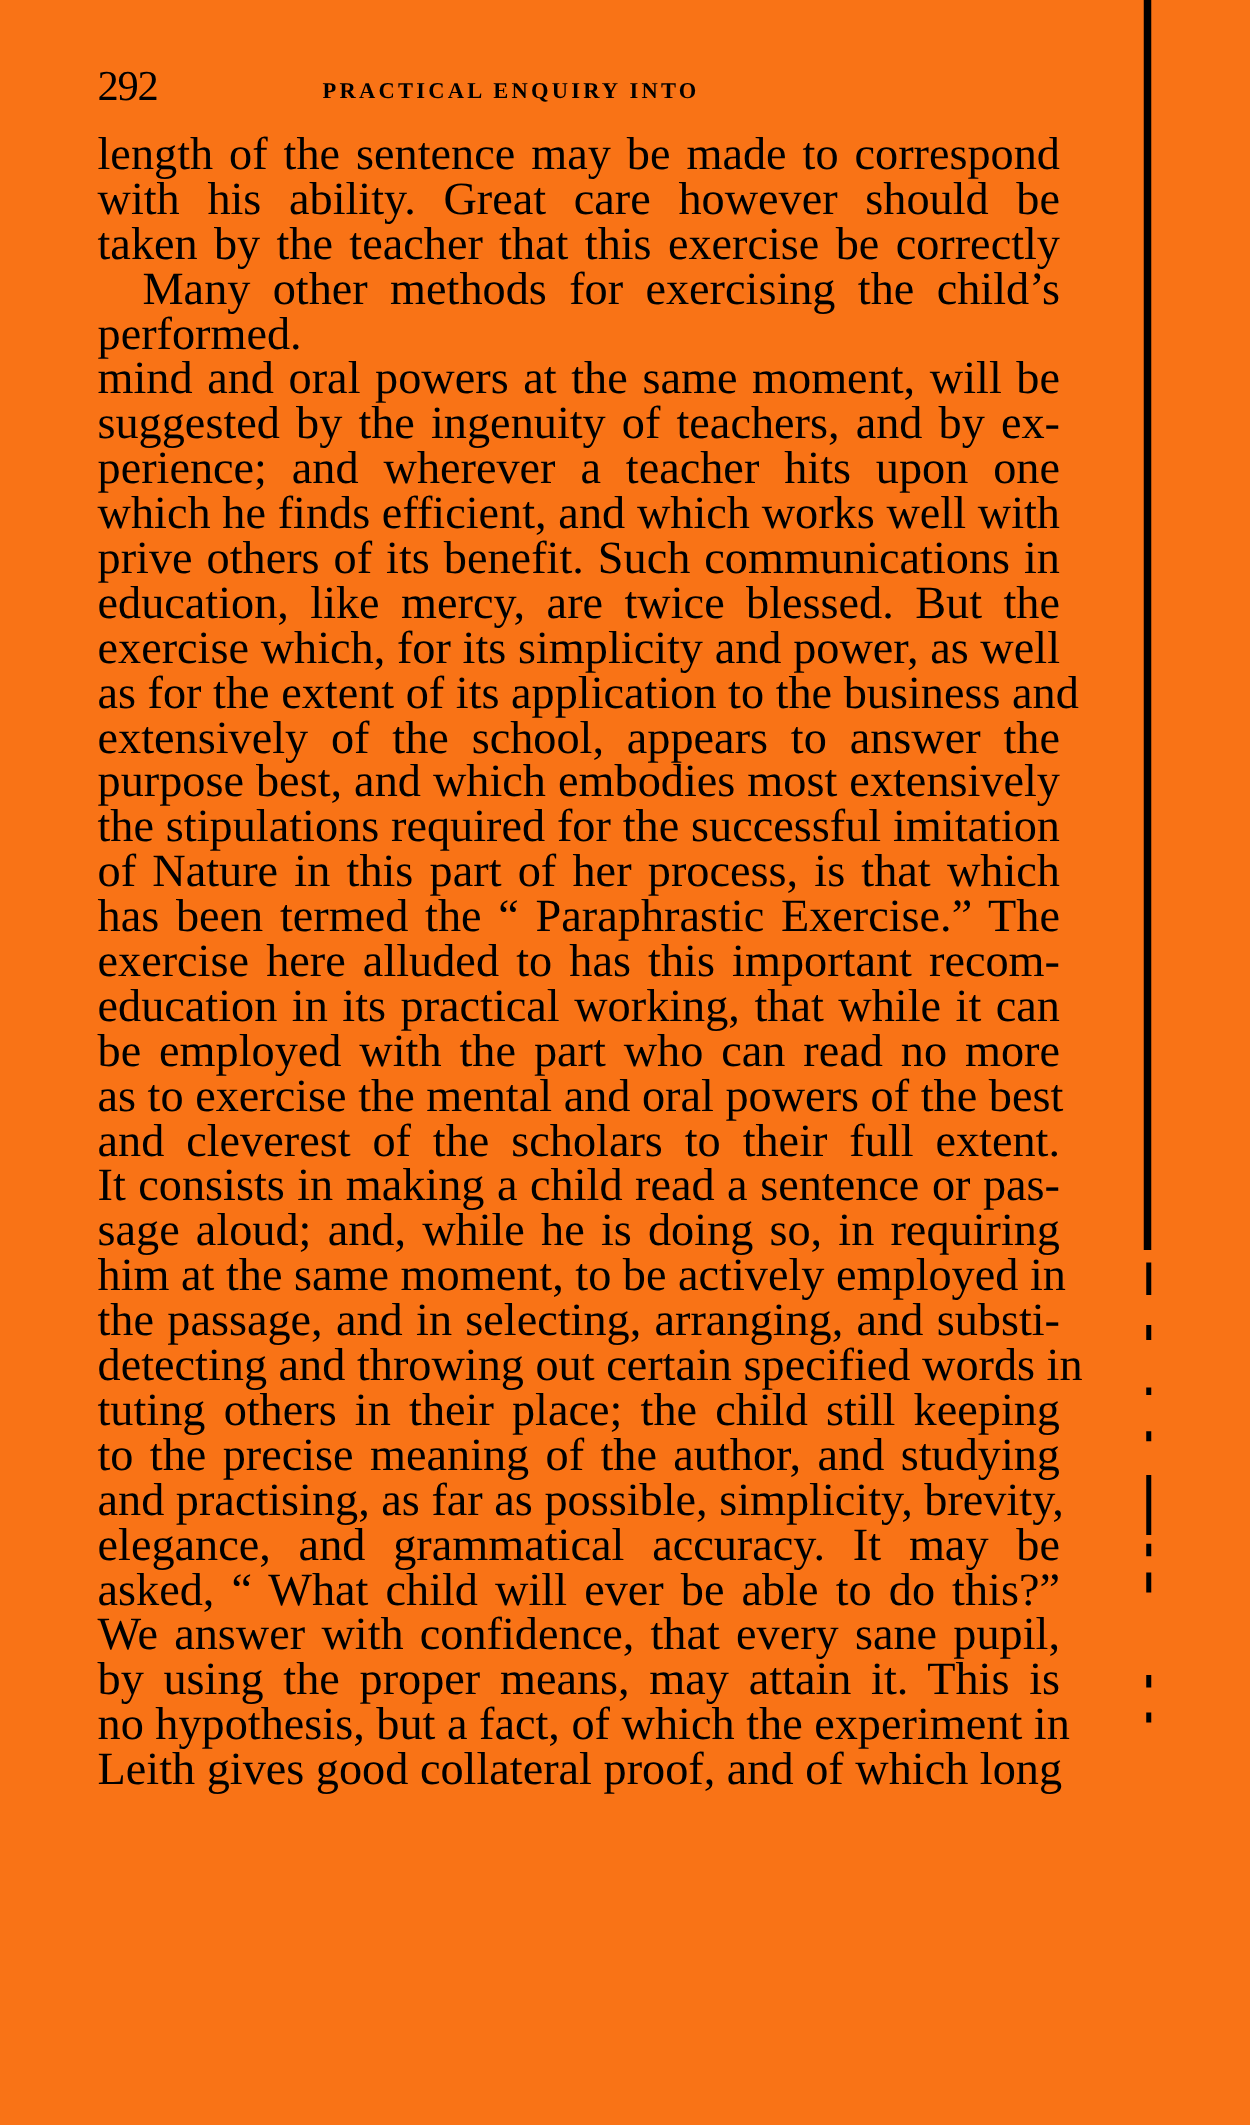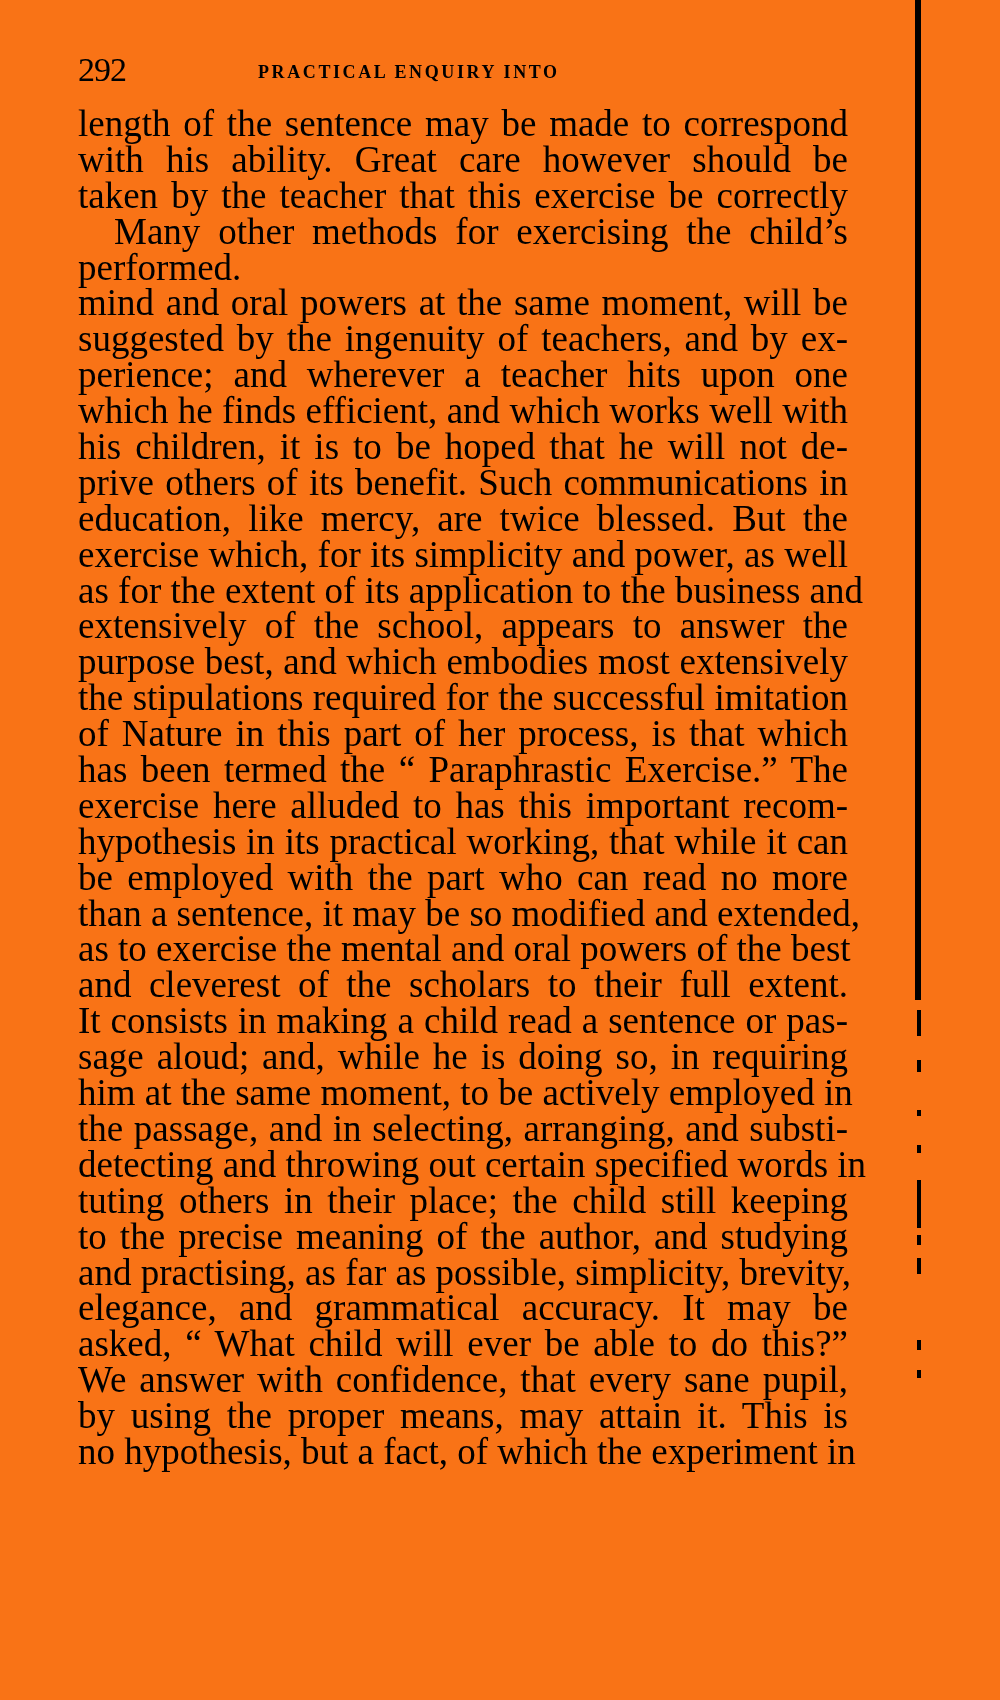--- a/index.html
+++ b/index.html
@@ -98,49 +98,48 @@
   <div class="body-text">
     <span class="line">length of the sentence may be made to correspond</span>
     <span class="line">with his ability.  Great care however should be</span>
     <span class="line">taken by the teacher that this exercise be correctly</span>
     <span class="line indent">Many other methods for exercising the child’s</span>
     <span class="line last">performed.</span>
     <span class="line">mind and oral powers at the same moment, will be</span>
     <span class="line">suggested by the ingenuity of teachers, and by ex-</span>
     <span class="line">perience; and wherever a teacher hits upon one</span>
     <span class="line">which he finds efficient, and which works well with</span>
-    <span class="line">his children, it is to be hoped that he will not de-</span>
     <span class="line">prive others of its benefit.  Such communications in</span>
     <span class="line">education, like mercy, are twice blessed.  But the</span>
     <span class="line">exercise which, for its simplicity and power, as well</span>
     <span class="line">as for the extent of its application to the business and</span>
     <span class="line">extensively of the school, appears to answer the</span>
     <span class="line">purpose best, and which embodies most extensively</span>
     <span class="line">the stipulations required for the successful imitation</span>
     <span class="line">of Nature in this part of her process, is that which</span>
     <span class="line">has been termed the “ Paraphrastic Exercise.”  The</span>
     <span class="line">exercise here alluded to has this important recom-</span>
-    <span class="line">hypothesis in its practical working, that while it can</span>
+    <span class="line">education in its practical working, that while it can</span>
     <span class="line">be employed with the part who can read no more</span>
-    <span class="line">than a sentence, it may be so modified and extended,</span>
     <span class="line">as to exercise the mental and oral powers of the best</span>
     <span class="line">and cleverest of the scholars to their full extent.</span>
     <span class="line">It consists in making a child read a sentence or pas-</span>
     <span class="line">sage aloud; and, while he is doing so, in requiring</span>
     <span class="line">him at the same moment, to be actively employed in</span>
     <span class="line">the passage, and in selecting, arranging, and substi-</span>
     <span class="line">detecting and throwing out certain specified words in</span>
     <span class="line">tuting others in their place; the child still keeping</span>
     <span class="line">to the precise meaning of the author, and studying</span>
     <span class="line">and practising, as far as possible, simplicity, brevity,</span>
     <span class="line">elegance, and grammatical accuracy.  It may be</span>
     <span class="line">asked, “ What child will ever be able to do this?”</span>
     <span class="line">We answer with confidence, that every sane pupil,</span>
     <span class="line">by using the proper means, may attain it.  This is</span>
     <span class="line">no hypothesis, but a fact, of which the experiment in</span>
+    <span class="line">Leith gives good collateral proof, and of which long</span>
   </div>
 
   <div class="binding-edge"></div>
   <div class="binding-mark" style="top:1010px;height:26px;"></div>
   <div class="binding-mark" style="top:1060px;height:12px;"></div>
   <div class="binding-mark" style="top:1110px;height:6px;"></div>
   <div class="binding-mark" style="top:1145px;height:8px;"></div>
   <div class="binding-mark" style="top:1180px;height:48px;"></div>
   <div class="binding-mark" style="top:1235px;height:10px;"></div>
   <div class="binding-mark" style="top:1258px;height:16px;"></div>

